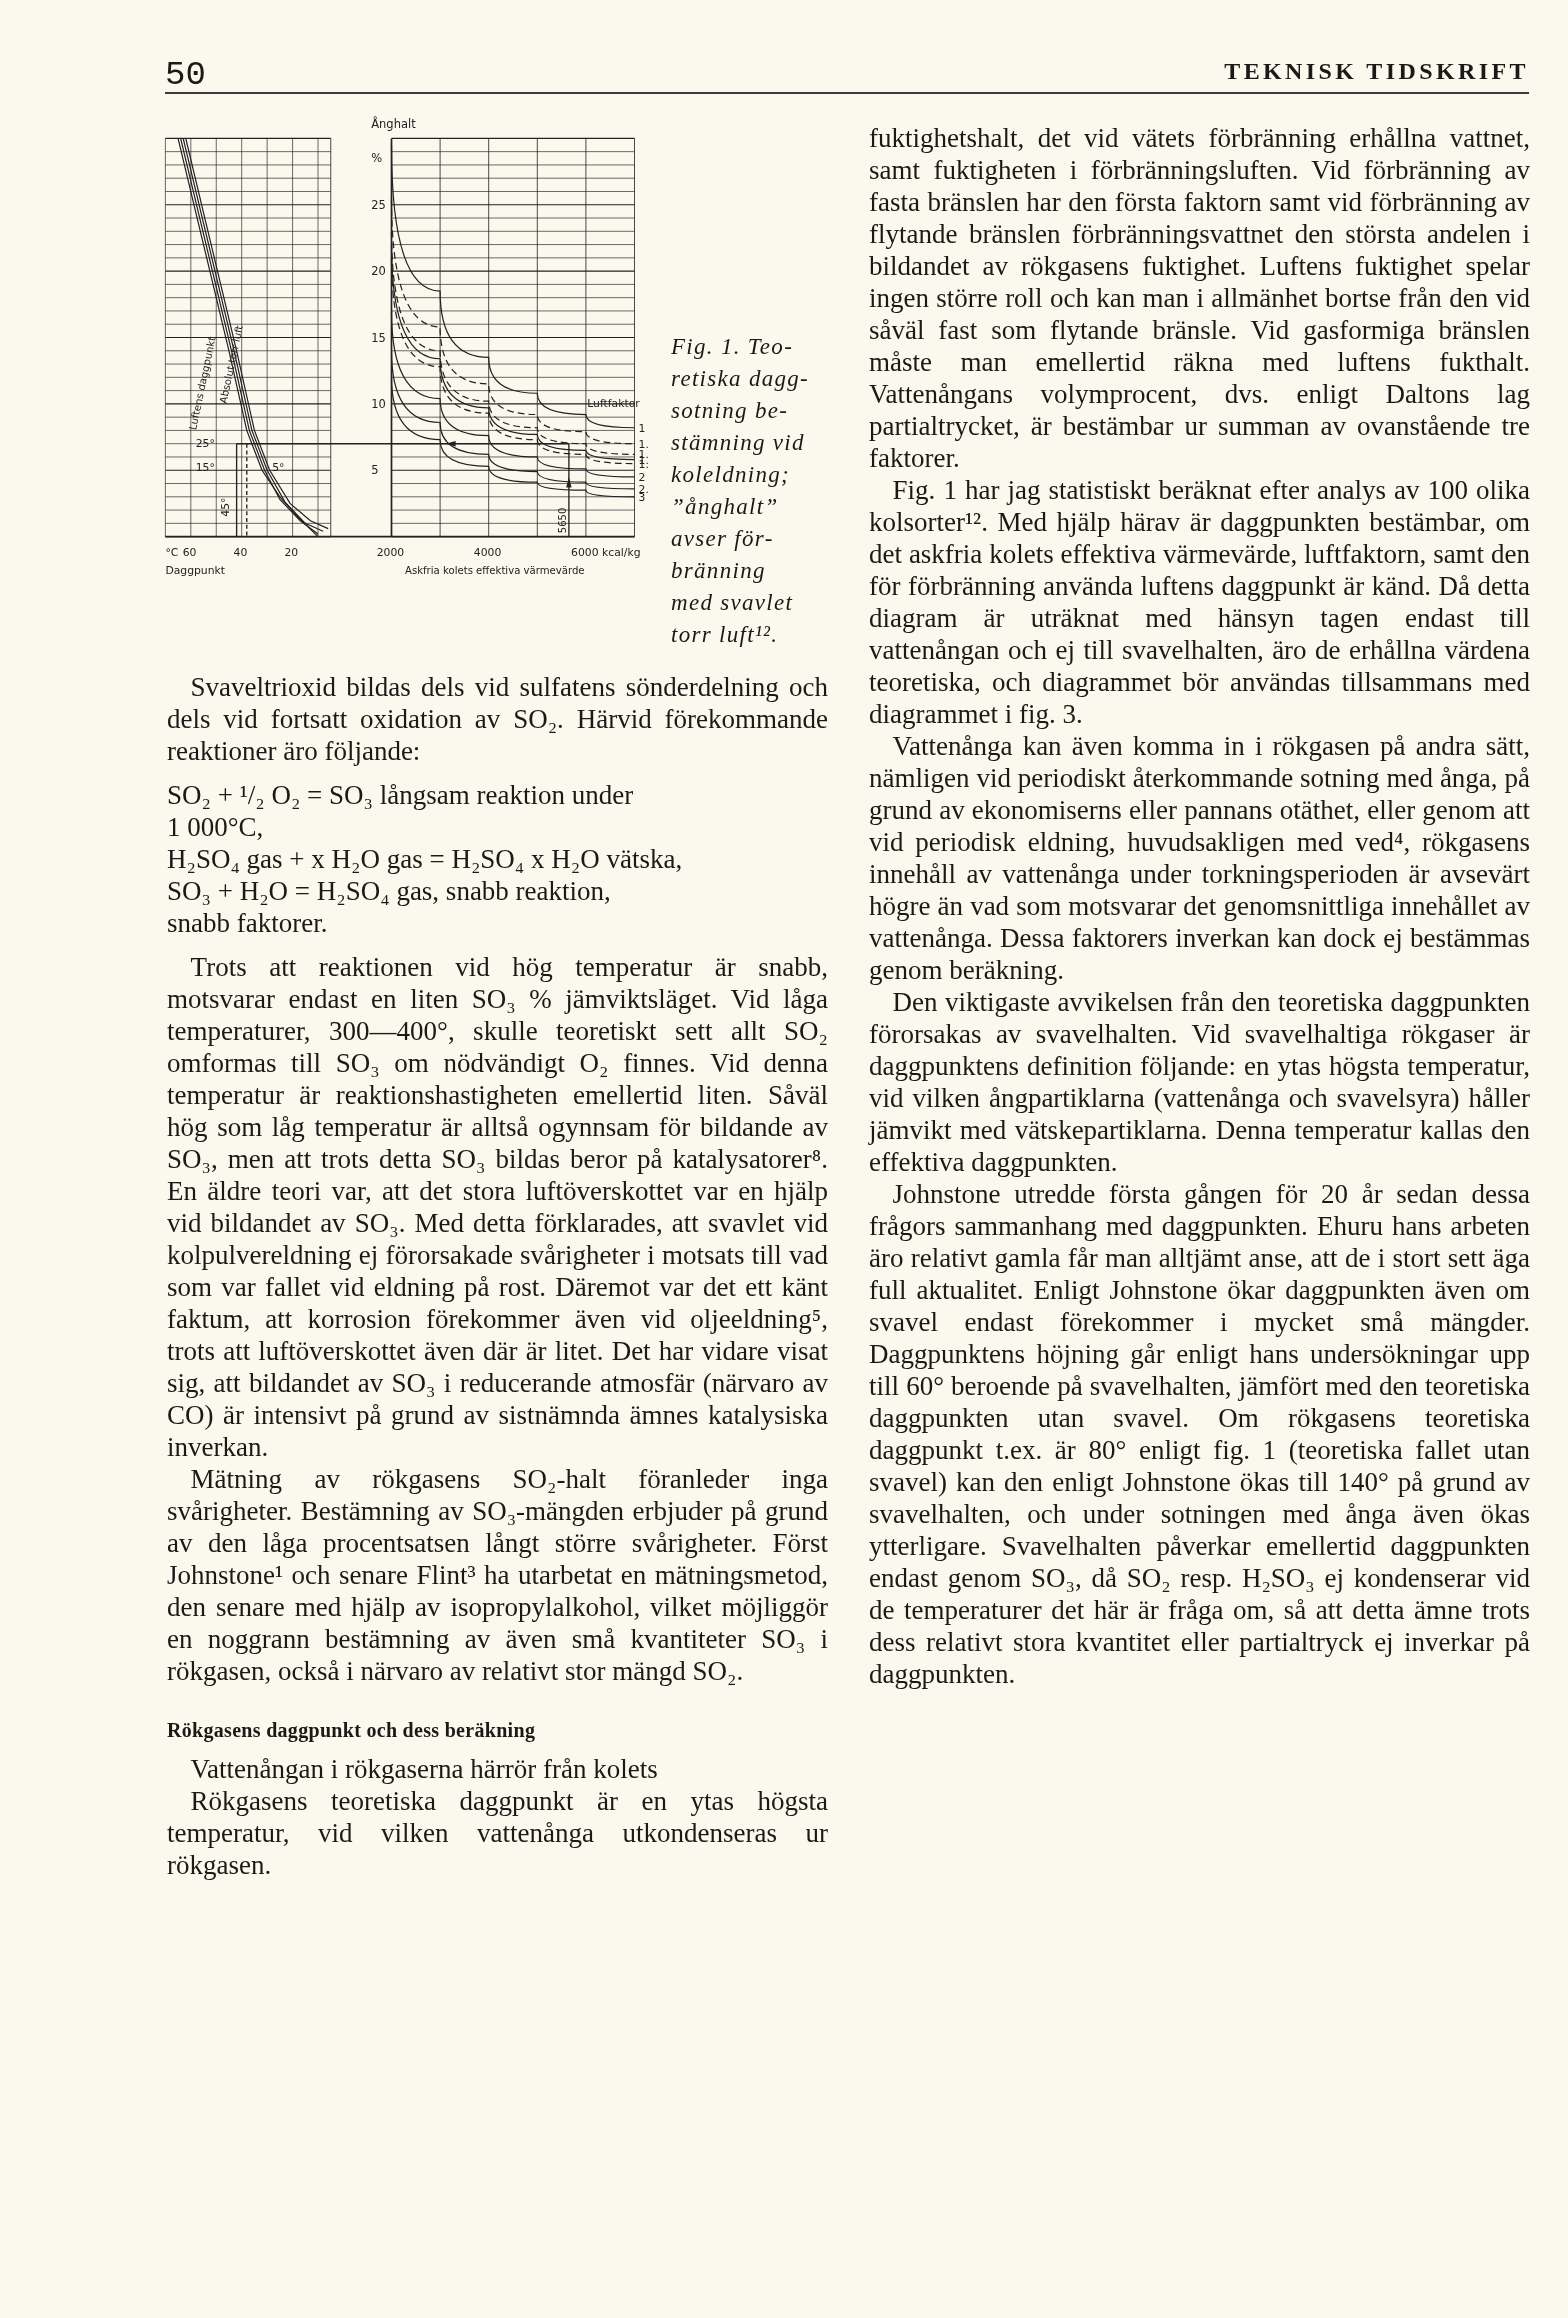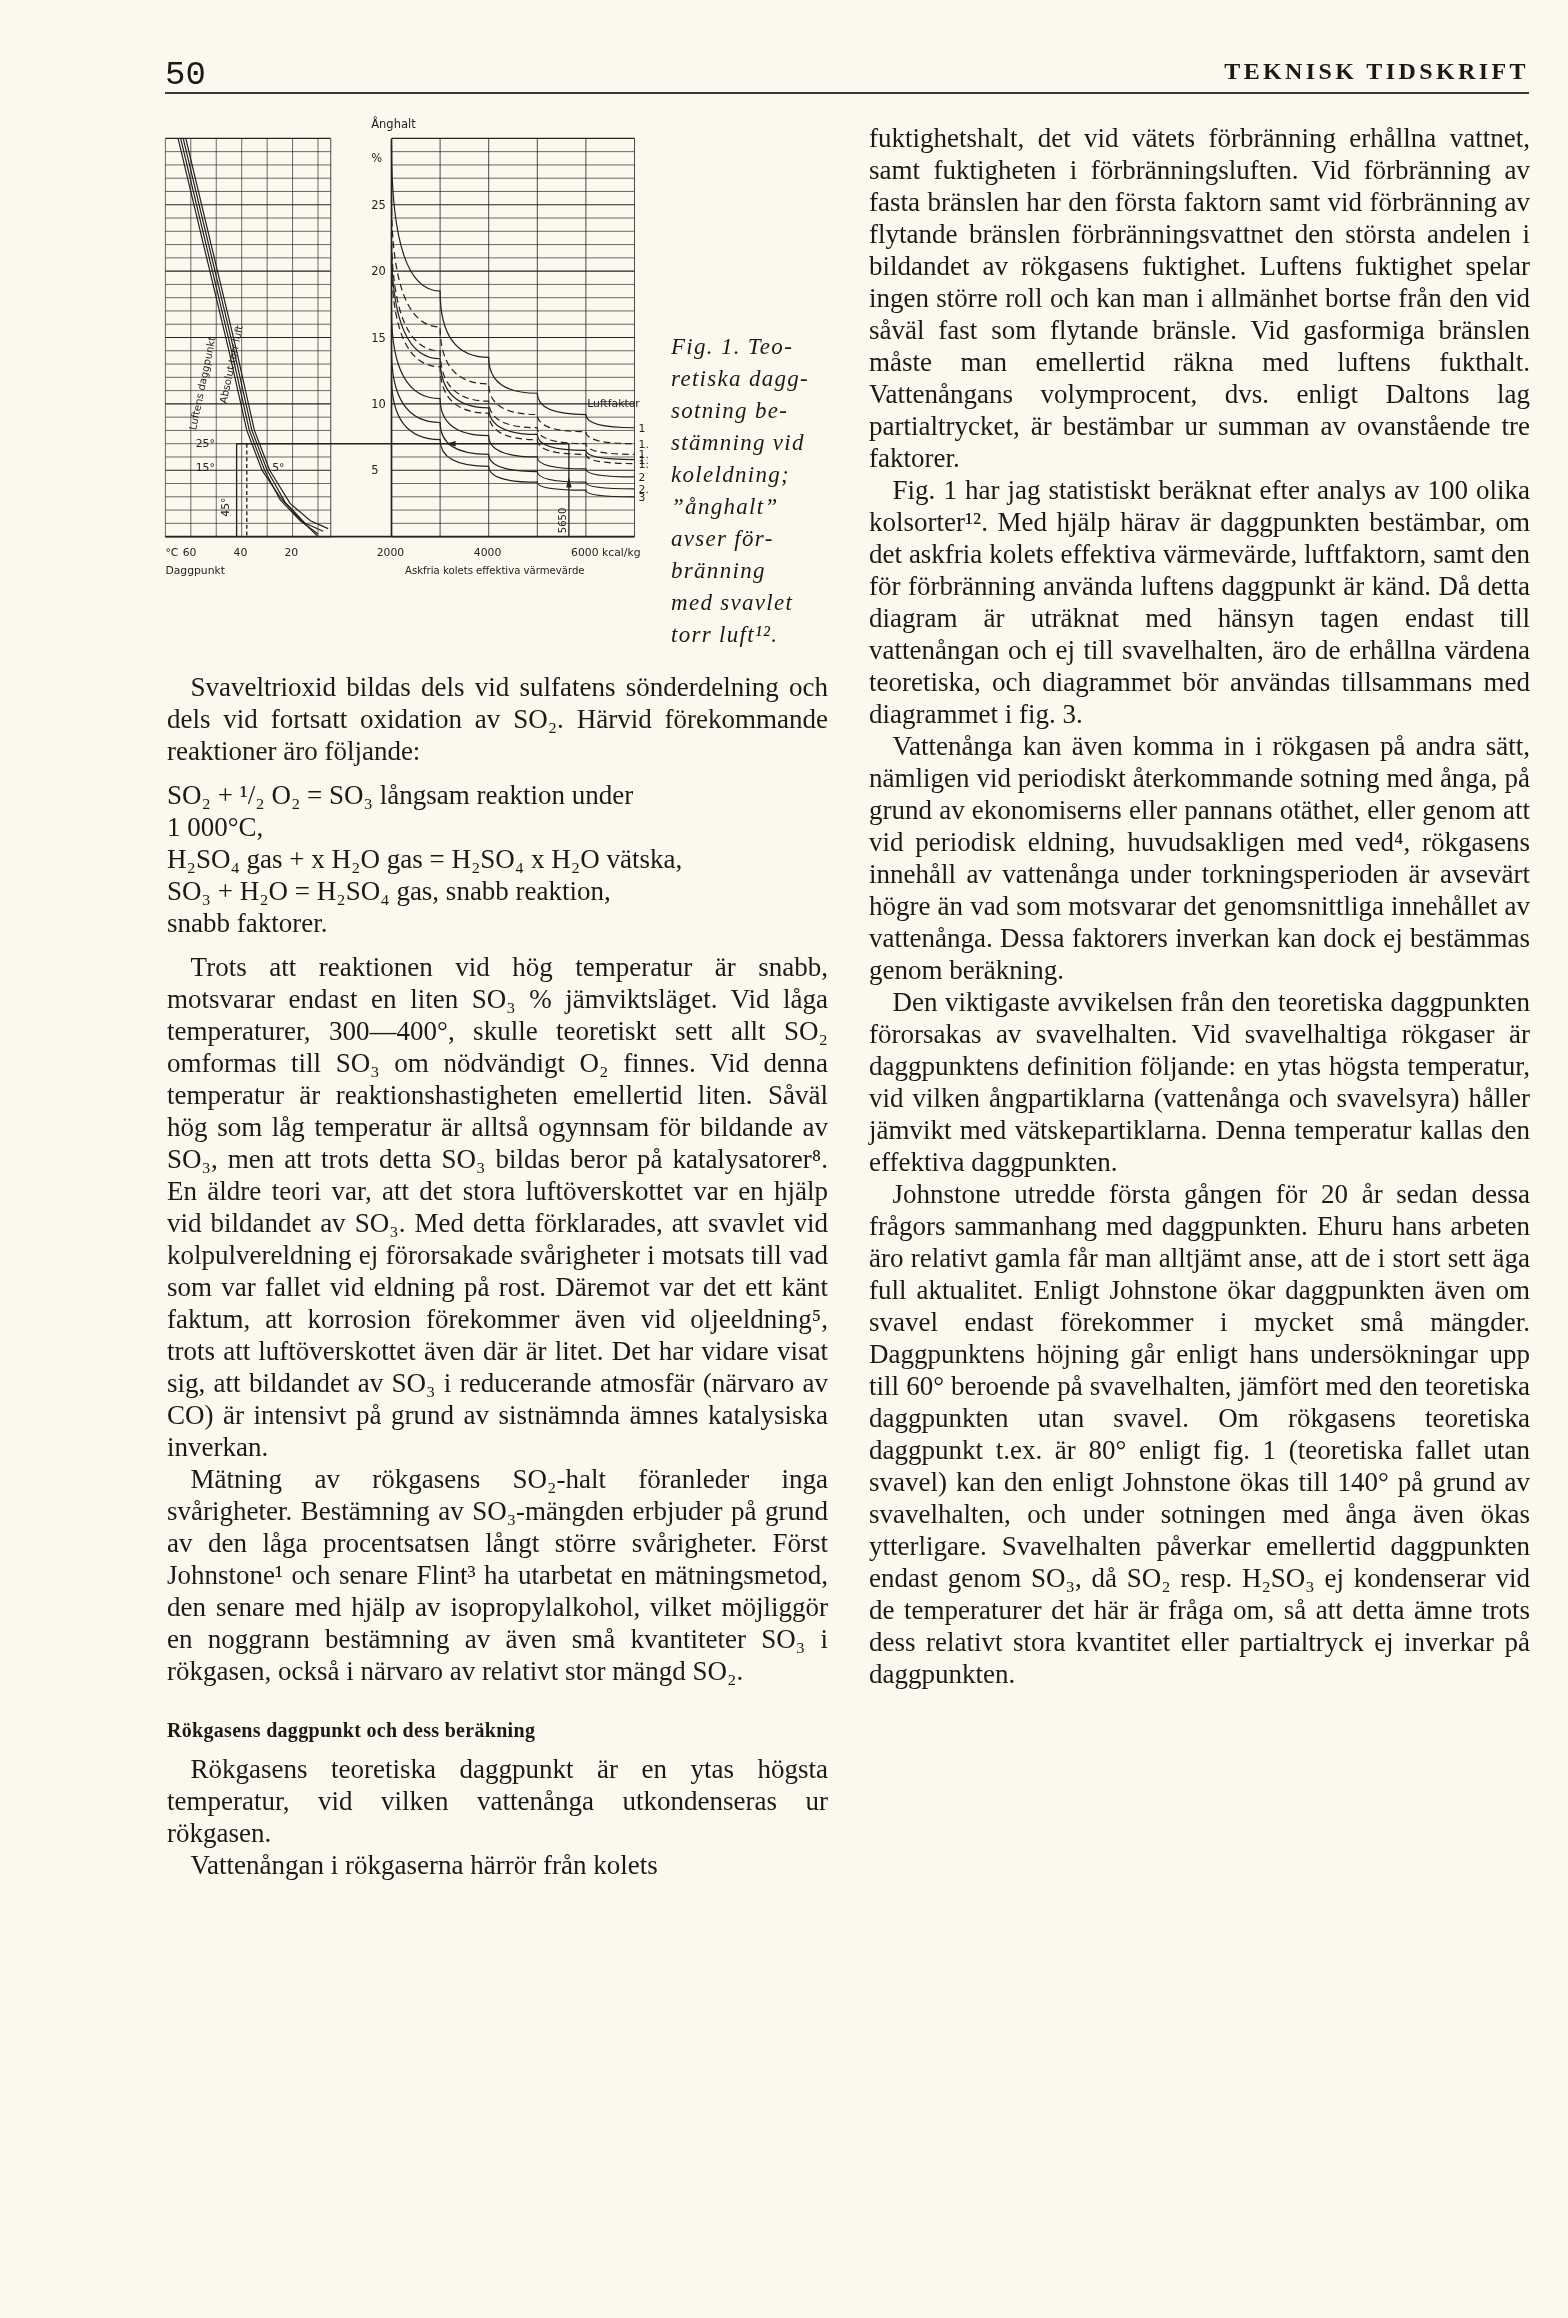--- a/index.html
+++ b/index.html
@@ -177,22 +177,22 @@
   </div>
 
 <div class="col colL">
   <p class="ind">Svaveltrioxid bildas dels vid sulfatens sönderdelning och dels vid fortsatt oxidation av SO₂. Härvid förekommande reaktioner äro följande:</p>
   <div class="gap"></div>
   <div id="equations"><p class="eq">SO₂ + ¹/₂ O₂ = SO₃ långsam reaktion under</p><span class="cont">1 000°C,</span><p class="eq">H₂SO₄ gas + x H₂O gas = H₂SO₄ x H₂O vätska,</p><p class="eq">SO₃ + H₂O = H₂SO₄ gas, snabb reaktion,</p><span class="cont">snabb faktorer.</span></div>
   <div class="gap"></div>
   <p class="ind">Trots att reaktionen vid hög temperatur är snabb, motsvarar endast en liten SO₃ % jämviktsläget. Vid låga temperaturer, 300—400°, skulle teoretiskt sett allt SO₂ omformas till SO₃ om nödvändigt O₂ finnes. Vid denna temperatur är reaktionshastigheten emellertid liten. Såväl hög som låg temperatur är alltså ogynnsam för bildande av SO₃, men att trots detta SO₃ bildas beror på katalysatorer⁸. En äldre teori var, att det stora luftöverskottet var en hjälp vid bildandet av SO₃. Med detta förklarades, att svavlet vid kolpulvereldning ej förorsakade svårigheter i motsats till vad som var fallet vid eldning på rost. Däremot var det ett känt faktum, att korrosion förekommer även vid oljeeldning⁵, trots att luftöverskottet även där är litet. Det har vidare visat sig, att bildandet av SO₃ i reducerande atmosfär (närvaro av CO) är intensivt på grund av sistnämnda ämnes katalysiska inverkan.</p>
   <p class="ind">Mätning av rökgasens SO₂-halt föranleder inga svårigheter. Bestämning av SO₃-mängden erbjuder på grund av den låga procentsatsen långt större svårigheter. Först Johnstone¹ och senare Flint³ ha utarbetat en mätningsmetod, den senare med hjälp av isopropylalkohol, vilket möjliggör en noggrann bestämning av även små kvantiteter SO₃ i rökgasen, också i närvaro av relativt stor mängd SO₂.</p>
   <p class="sectionhead">Rökgasens daggpunkt och dess beräkning</p>
+  <p class="ind">Vattenångan i rökgaserna härrör från kolets</p>
   <p class="ind">Rökgasens teoretiska daggpunkt är en ytas högsta temperatur, vid vilken vattenånga utkondenseras ur rökgasen.</p>
-  <p class="ind">Vattenångan i rökgaserna härrör från kolets</p>
 </div>
 
 <div class="col colR">
   <p>fuktighetshalt, det vid vätets förbränning erhållna vattnet, samt fuktigheten i förbränningsluften. Vid förbränning av fasta bränslen har den första faktorn samt vid förbränning av flytande bränslen förbränningsvattnet den största andelen i bildandet av rökgasens fuktighet. Luftens fuktighet spelar ingen större roll och kan man i allmänhet bortse från den vid såväl fast som flytande bränsle. Vid gasformiga bränslen måste man emellertid räkna med luftens fukthalt. Vattenångans volymprocent, dvs. enligt Daltons lag partialtrycket, är bestämbar ur summan av ovanstående tre faktorer.</p>
   <p class="ind">Fig. 1 har jag statistiskt beräknat efter analys av 100 olika kolsorter¹². Med hjälp härav är daggpunkten bestämbar, om det askfria kolets effektiva värmevärde, luftfaktorn, samt den för förbränning använda luftens daggpunkt är känd. Då detta diagram är uträknat med hänsyn tagen endast till vattenångan och ej till svavelhalten, äro de erhållna värdena teoretiska, och diagrammet bör användas tillsammans med diagrammet i fig. 3.</p>
   <p class="ind">Vattenånga kan även komma in i rökgasen på andra sätt, nämligen vid periodiskt återkommande sotning med ånga, på grund av ekonomiserns eller pannans otäthet, eller genom att vid periodisk eldning, huvudsakligen med ved⁴, rökgasens innehåll av vattenånga under torkningsperioden är avsevärt högre än vad som motsvarar det genomsnittliga innehållet av vattenånga. Dessa faktorers inverkan kan dock ej bestämmas genom beräkning.</p>
   <p class="ind">Den viktigaste avvikelsen från den teoretiska daggpunkten förorsakas av svavelhalten. Vid svavelhaltiga rökgaser är daggpunktens definition följande: en ytas högsta temperatur, vid vilken ångpartiklarna (vattenånga och svavelsyra) håller jämvikt med vätskepartiklarna. Denna temperatur kallas den effektiva daggpunkten.</p>
   <p class="ind">Johnstone utredde första gången för 20 år sedan dessa frågors sammanhang med daggpunkten. Ehuru hans arbeten äro relativt gamla får man alltjämt anse, att de i stort sett äga full aktualitet. Enligt Johnstone ökar daggpunkten även om svavel endast förekommer i mycket små mängder. Daggpunktens höjning går enligt hans undersökningar upp till 60° beroende på svavelhalten, jämfört med den teoretiska daggpunkten utan svavel. Om rökgasens teoretiska daggpunkt t.ex. är 80° enligt fig. 1 (teoretiska fallet utan svavel) kan den enligt Johnstone ökas till 140° på grund av svavelhalten, och under sotningen med ånga även ökas ytterligare. Svavelhalten påverkar emellertid daggpunkten endast genom SO₃, då SO₂ resp. H₂SO₃ ej kondenserar vid de temperaturer det här är fråga om, så att detta ämne trots dess relativt stora kvantitet eller partialtryck ej inverkar på daggpunkten.</p>
 </div>
 

